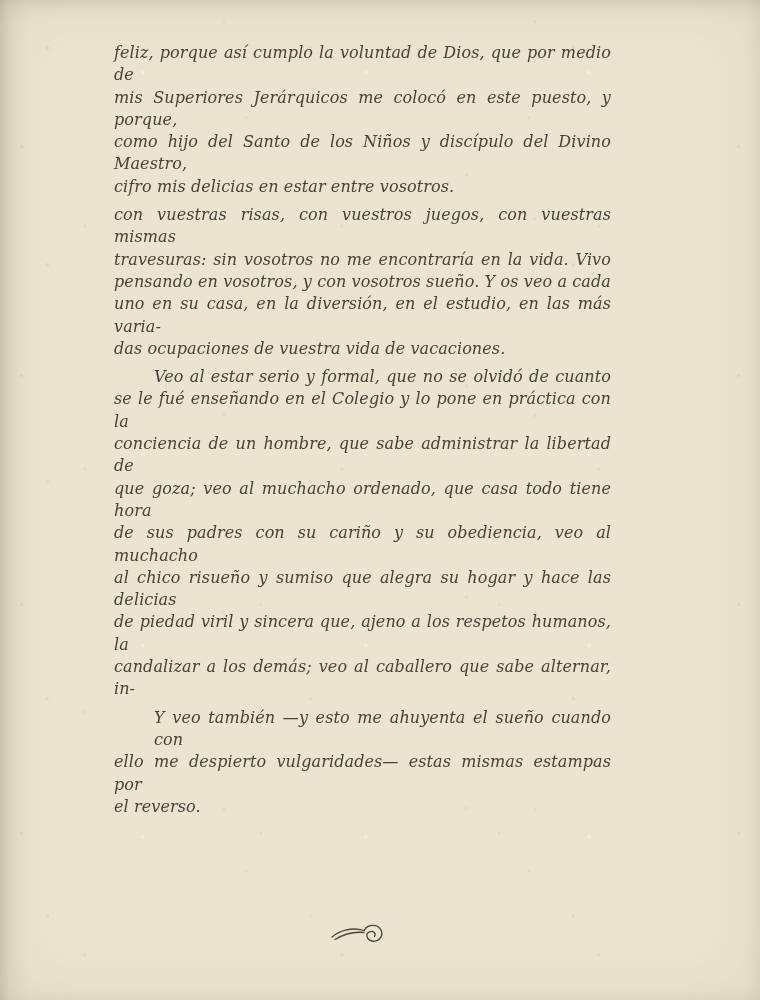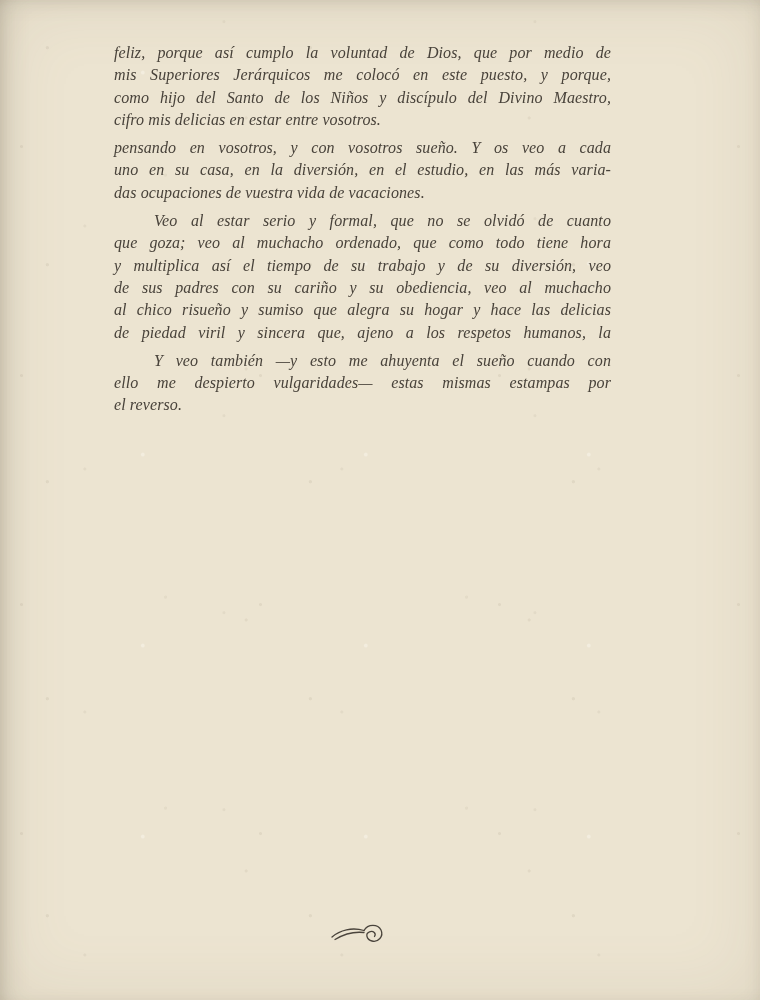--- a/index.html
+++ b/index.html
@@ -31,21 +31,21 @@
     position: absolute;
     left: 114px; top: 0;
     width: 498px;
     padding-top: 42px;
     font-style: italic;
     font-size: 16px;
     line-height: 22.3px;
     color: #48423a;
     letter-spacing: 0.1px;
   }
-  .paragraph { margin: 0 1px 6px 0; font-family: Liberation Serif, serif; }
+  .paragraph { margin: 0 1px 6px 0; }
   .paragraph:last-of-type { margin-bottom: 0; }
   .line {
     text-align: justify;
     text-align-last: justify;
     white-space: normal;
   }
   .lastline { text-align-last: left; }
   .indent { padding-left: 40px; }
   .ink-blot {
     display: inline-block;
@@ -73,31 +73,35 @@
 <div class="page">
   <div class="text-column">
     <div id="paragraphs-root">
         <div class="paragraph">
           <div class="line">feliz, porque así cumplo la voluntad de Dios, que por medio de</div>
           <div class="line">mis Superiores Jerárquicos me colocó en este puesto, y porque,</div>
           <div class="line">como hijo del Santo de los Niños y discípulo del Divino Maestro,</div>
           <div class="line lastline">cifro mis delicias en estar entre vosotros.</div>
         </div>
         <div class="paragraph">
+          <div class="line">con vuestras risas, con vuestros juegos, con vuestras mismas</div>
+          <div class="line">travesuras: sin vosotros no me encontraría en la vida. Vivo</div>
           <div class="line">pensando en vosotros, y con vosotros sueño. Y os veo a cada</div>
           <div class="line">uno en su casa, en la diversión, en el estudio, en las más varia-</div>
           <div class="line lastline">das ocupaciones de vuestra vida de vacaciones.</div>
         </div>
         <div class="paragraph">
           <div class="line indent">Veo al estar serio y formal, que no se olvidó de cuanto</div>
-          <div class="line">que goza; veo al muchacho ordenado, que como todo tiene hora</div>
-          <div class="line">y multiplica así el tiempo de su trabajo y de su diversión, veo</div>
+          <div class="line">se le fué enseñando en el Colegio y lo pone en práctica con la</div>
+          <div class="line">conciencia de un hombre, que sabe administrar la libertad de</div>
+          <div class="line">que goza; veo al muchacho ordenado, que casa todo tiene hora</div>
           <div class="line">de sus padres con su cariño y su obediencia, veo al muchacho</div>
           <div class="line">al chico risueño y sumiso que alegra su hogar y hace las delicias</div>
           <div class="line">de piedad viril y sincera que, ajeno a los respetos humanos, la</div>
+          <div class="line">candalizar a los demás; veo al caballero que sabe alternar, in-</div>
         </div>
         <div class="paragraph">
           <div class="line indent">Y veo también —y esto me ahuyenta el sueño cuando con</div>
           <div class="line">ello me despierto vulgaridades— estas mismas estampas por</div>
           <div class="line lastline">el reverso.</div>
         </div>
       </div>
 
   </div>
 

